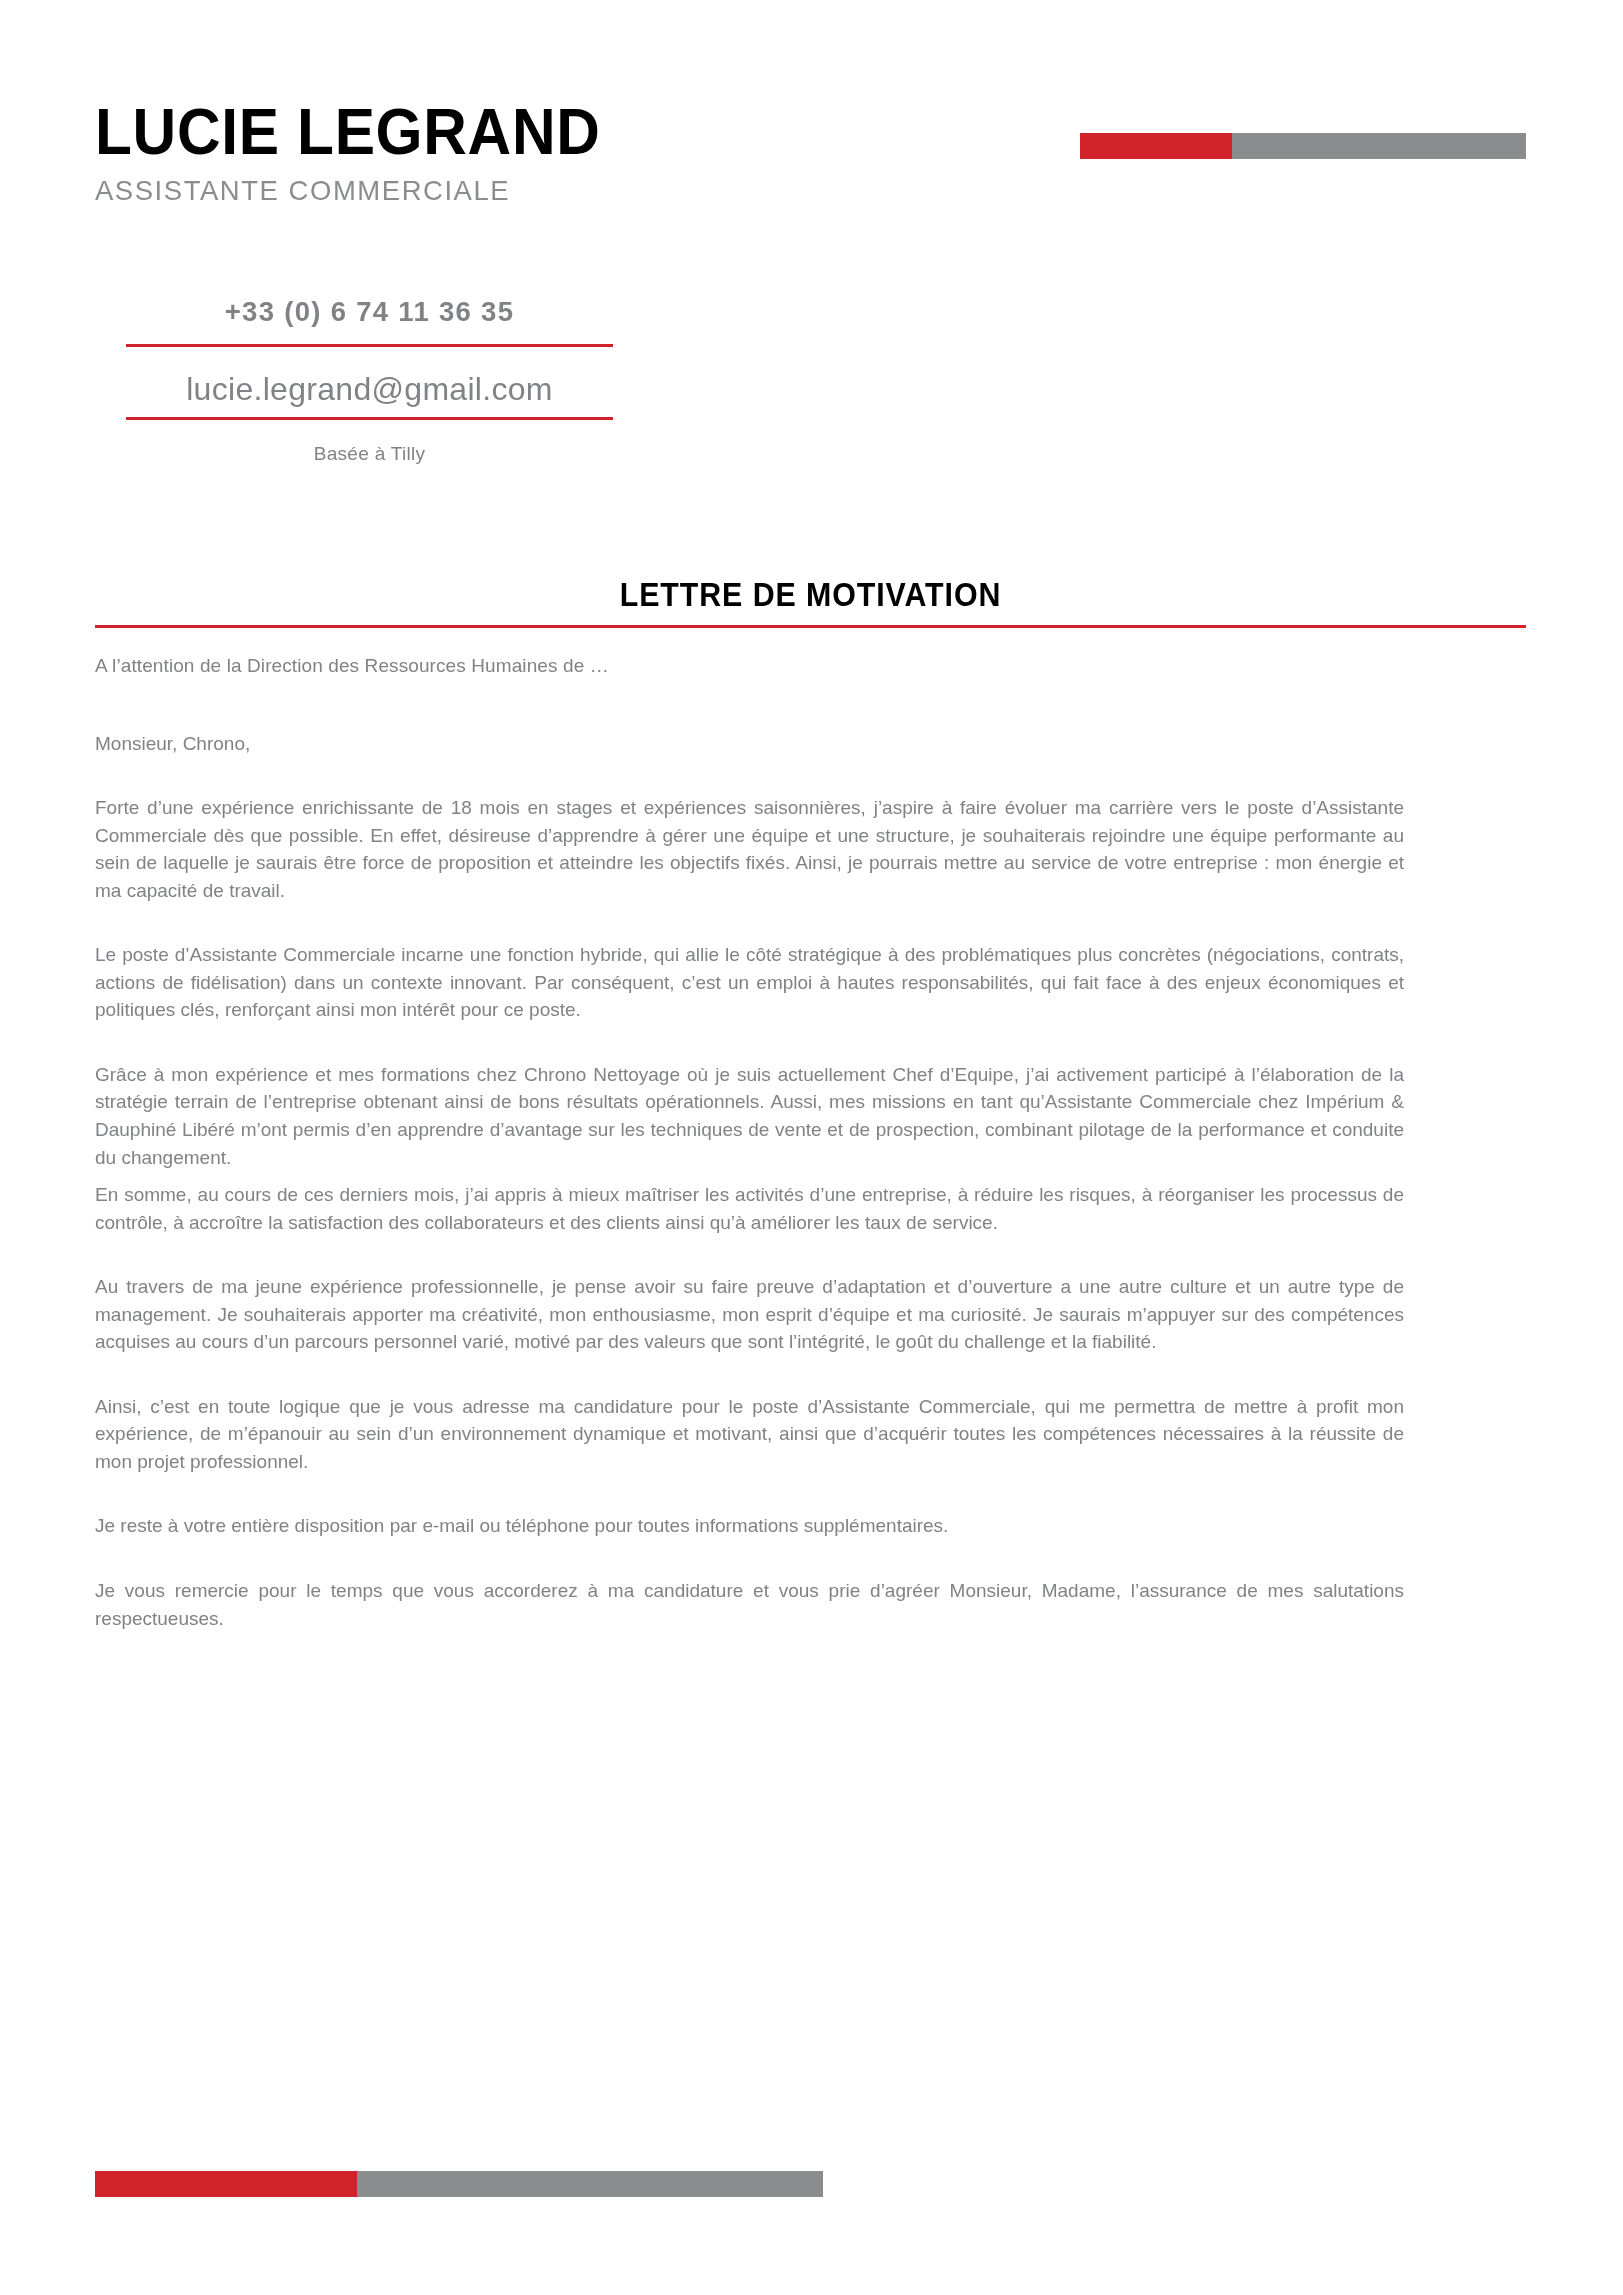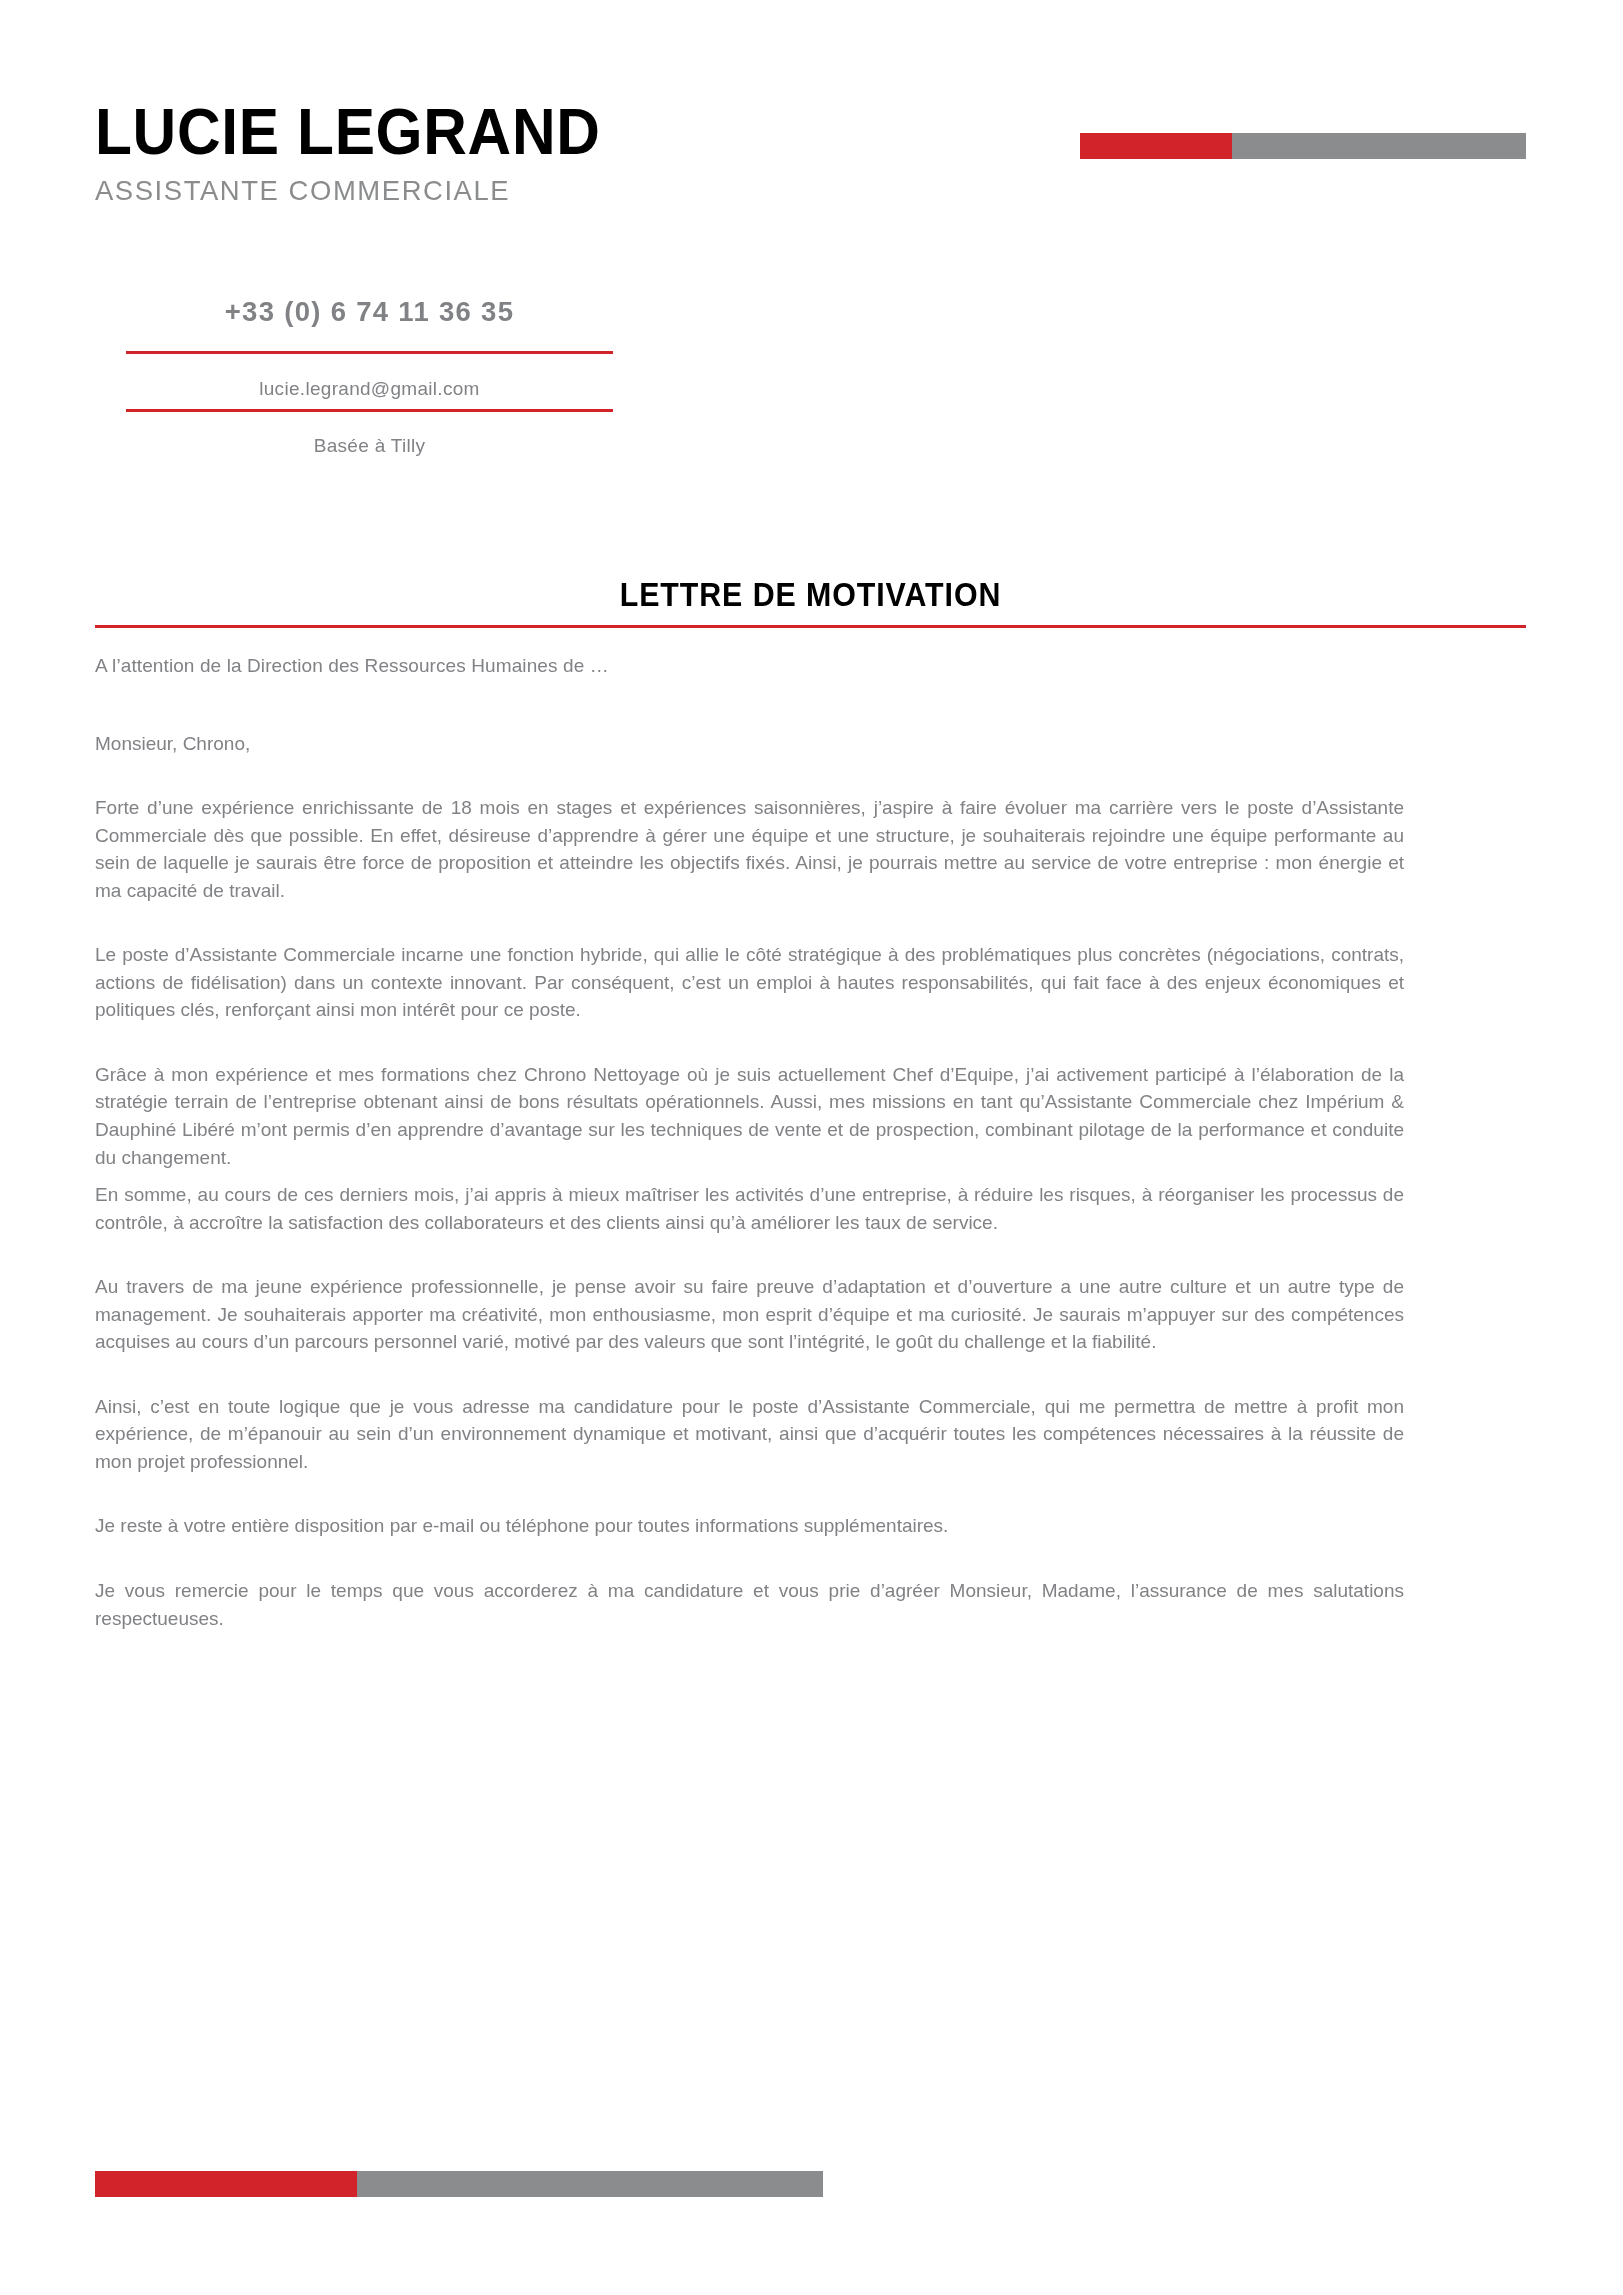--- a/index.html
+++ b/index.html
@@ -93,24 +93,24 @@
     text-align: center;
     font-family: "Liberation Sans", sans-serif;
     color: #808285;
     padding-bottom: 6.5px;
   }
   .contact-phone {
     font-size: 27.5px;
     font-weight: 700;
     letter-spacing: 1.3px;
     border-bottom: 3.9px solid #d2232a;
-    padding-bottom: 23px;
+    padding-bottom: 16px;
   }
   .contact-email {
-    font-size: 19px;
+    font-size: 32px;
     font-weight: 400;
     letter-spacing: 0.3px;
     border-bottom: 3.9px solid #d2232a;
     padding-top: 23.6px;
     padding-bottom: 9.2px;
   }
   .contact-location {
     font-size: 19px;
     font-weight: 400;
     letter-spacing: 0.3px;

